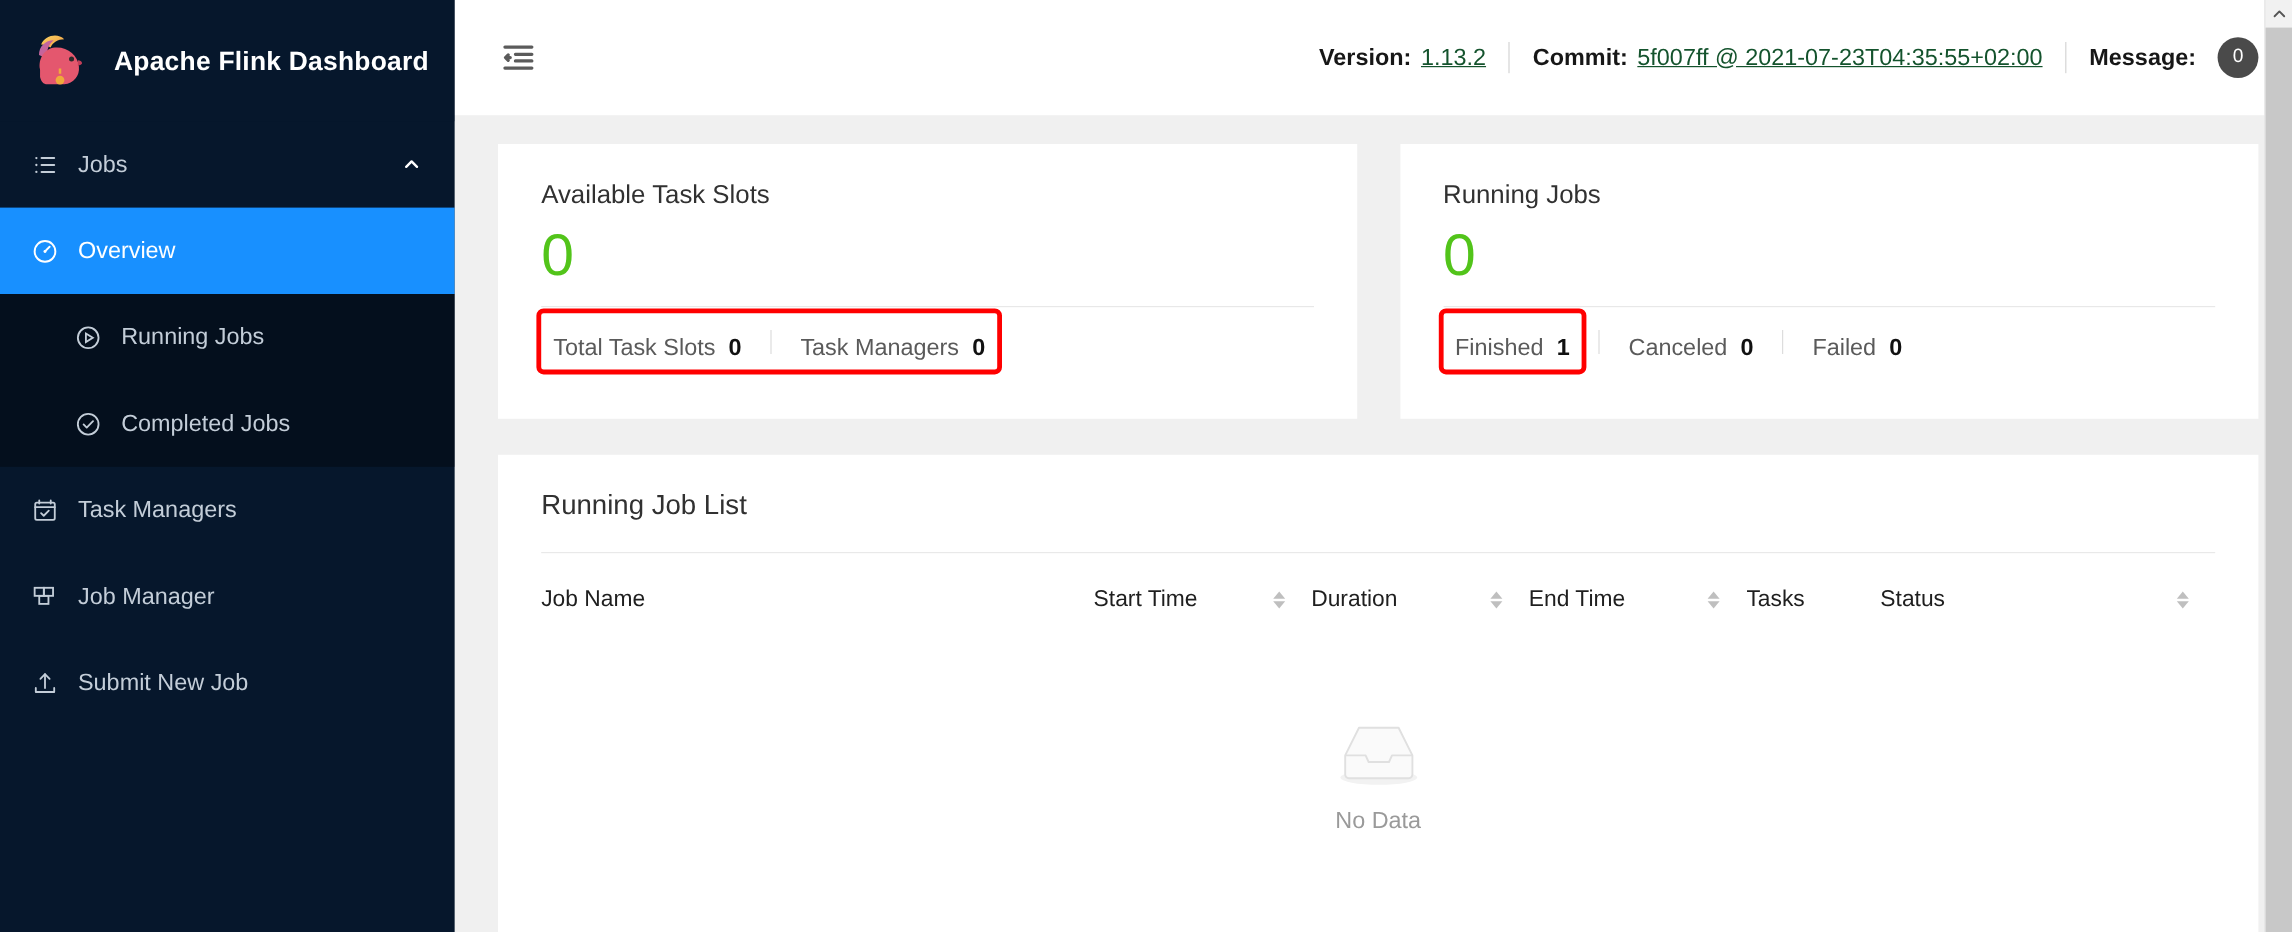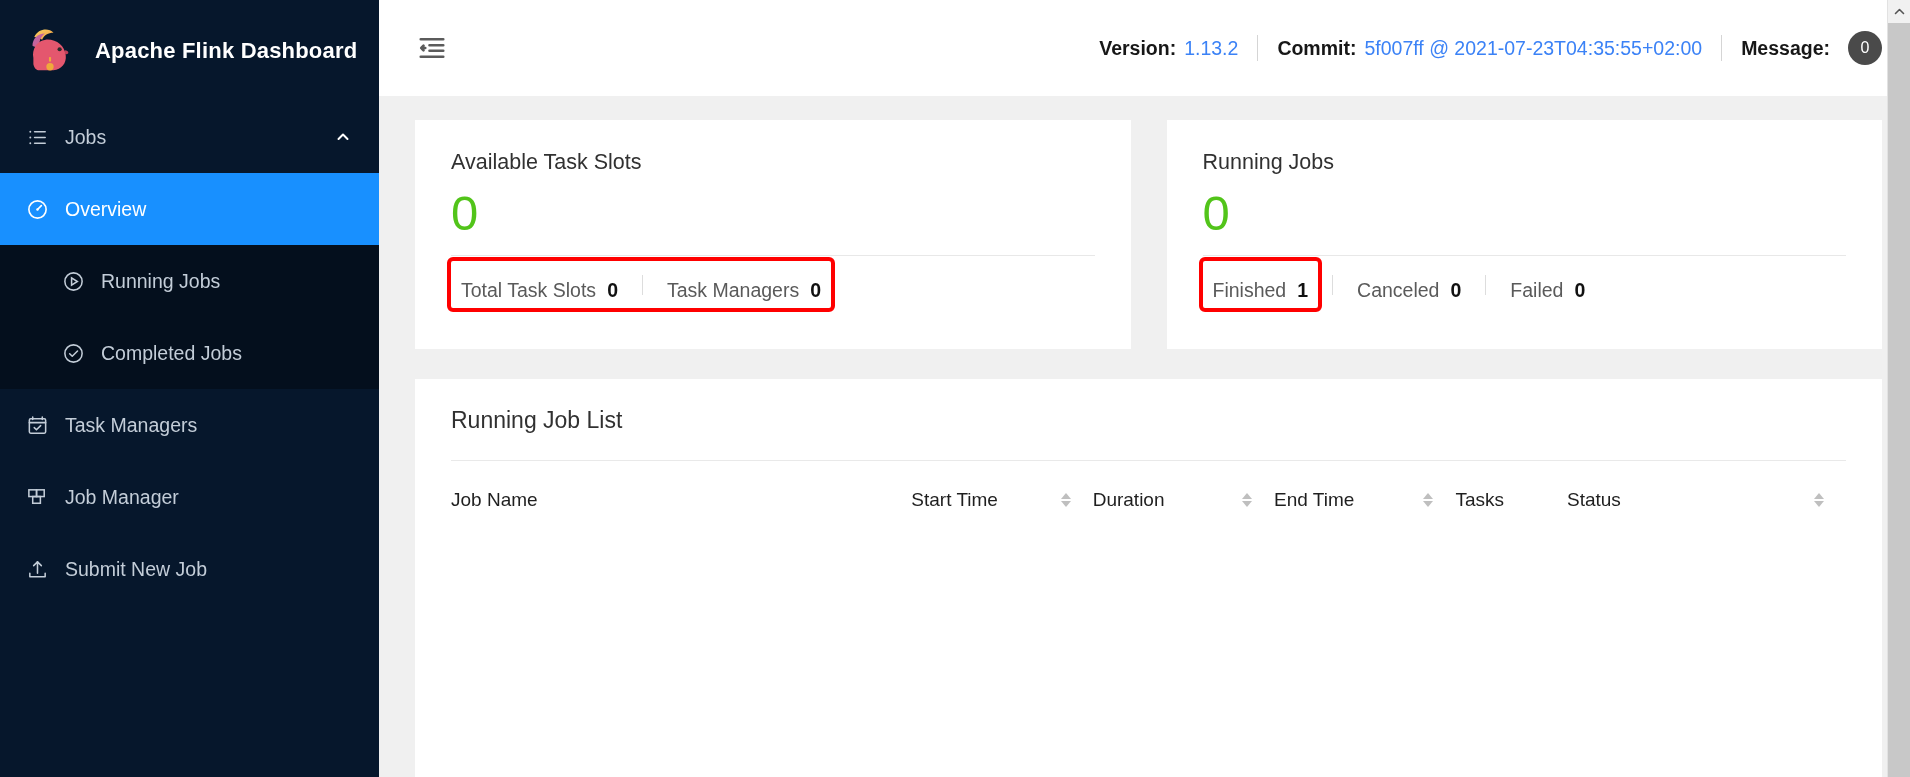--- a/index.html
+++ b/index.html
@@ -93,21 +93,21 @@
   .fold-btn svg { width: 30px; height: 30px; }
 
   .topbar-right {
     margin-left: auto;
     display: flex; align-items: center;
     font-size: 19.5px; color: #3c3c3c;
     gap: 0;
   }
   .meta-group { display: flex; align-items: center; gap: 8px; white-space: nowrap; }
   .meta-key { font-weight: bold; color: #171717; }
-  .meta-val { color: #3b82f6; }
+  .meta-val { color: #14532d; text-decoration: underline; }
   .meta-sep {
     width: 1px; height: 26px; background: #d5d5d5;
     margin: 0 19px;
   }
   .msg-badge {
     width: 34px; height: 34px; border-radius: 50%;
     background: #4a4a4a; color: #fff;
     font-size: 16px;
     display: flex; align-items: center; justify-content: center;
     margin-left: 18px;
@@ -473,20 +473,30 @@
                   <span class="sorter">
                     <span class="caret up"></span>
                       <span class="caret down"></span>
                   </span>
                 </span>
               </th>
             </tr>
           </thead>
         </table>
 
+        <div class="empty">
+          <span class="empty-icon">
+            <svg viewBox="0 0 88 68" fill="none">
+              <ellipse cx="44" cy="57" rx="32" ry="6" fill="#f2f2f2"></ellipse>
+              <path d="M16 38.5L27.5 15.5h33L72 38.5v16a3 3 0 0 1-3 3H19a3 3 0 0 1-3-3z" fill="#fafafa" stroke="#e0e0e0" stroke-width="1.6" stroke-linejoin="round"></path>
+              <path d="M16 38.5h17l2.5 5.5h17l2.5-5.5h17" fill="none" stroke="#e0e0e0" stroke-width="1.6" stroke-linejoin="round"></path>
+            </svg>
+          </span>
+          <span class="empty-text">No Data</span>
+        </div>
       </div>
 
     </div>
   </section>
 
   <div class="scrollbar">
     <div class="sb-arrow">
       <svg viewBox="0 0 11 9" fill="none" stroke="#555" stroke-width="1.6" stroke-linecap="round" stroke-linejoin="round">
         <path d="M1.5 6.5L5.5 2.5l4 4"></path>
       </svg>

